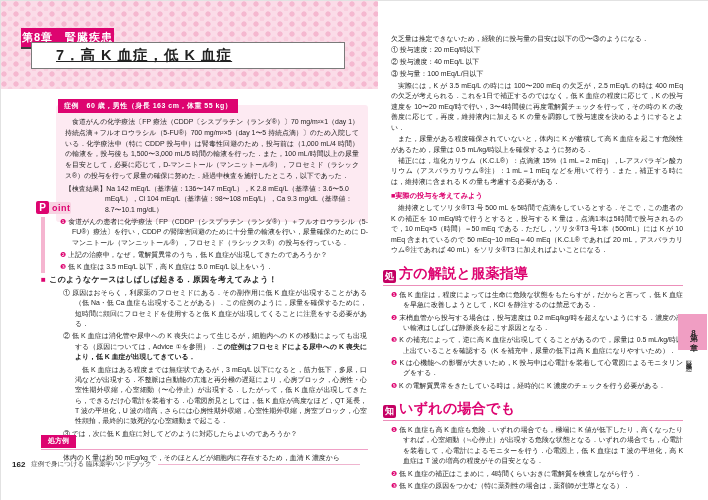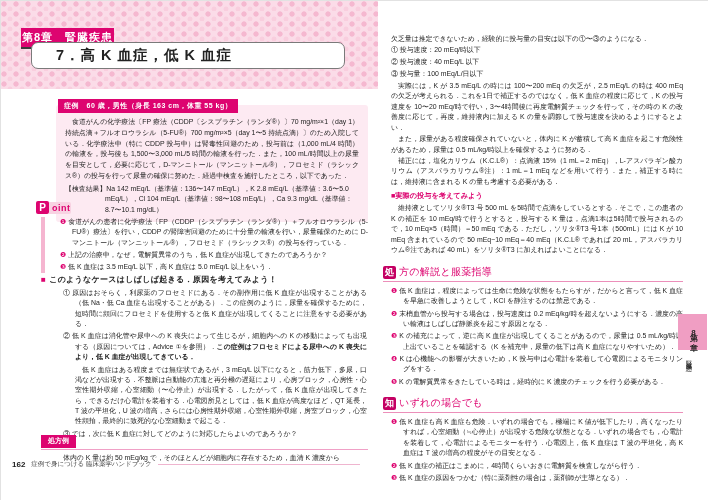--- a/index.html
+++ b/index.html
@@ -12,22 +12,22 @@
   .deco{position:absolute;left:0;top:0;width:377px;height:88px;
         background-color:var(--pattern_bg,#fbdce8);
         background-image:
           radial-gradient(circle at 3px 3px, var(--pattern_tile,#f5b8d0) 2.3px, transparent 3px),
           radial-gradient(circle at 9px 8px, #f9cede 2.1px, transparent 2.8px);
         background-size:12px 10px;}
   .chapter-wrap{position:absolute;left:20px;top:26px;width:124px;border-bottom:2px solid #3c3c3c;padding-bottom:0;}
   .chapter-label{display:inline-block;background:var(--accent,#dd0470);color:#fff;
                  font-size:11px;font-weight:bold;padding:2px 1px;letter-spacing:1px;}
   .title-box{position:absolute;left:30px;top:41px;width:314px;height:27px;background:#fff;
-             border:1.5px solid #7a7a7a;border-radius:7px;box-sizing:border-box;
-             font-size:14.5px;font-weight:bold;line-height:24px;padding-left:24px;letter-spacing:1px;}
+             border:1.5px solid #7a7a7a;border-radius:0;box-sizing:border-box;
+             font-size:14.5px;font-weight:bold;line-height:24px;padding-left:24px;letter-spacing:1px;text-decoration:underline;}
   .case-box{position:absolute;left:55px;top:104px;width:312px;background:var(--case_bg,#fdeaf2);
             border-radius:3px;box-sizing:border-box;padding:10px 9px 6px 9px;}
   .case-label{position:absolute;top:-6px;left:2px;background:var(--accent,#dd0470);color:#fff;
               font-size:7px;font-weight:bold;padding:2px 6px;letter-spacing:.5px;}
   .case-body{margin:2px 0 0 0;font-size:6.9px;line-height:1.56;text-indent:1em;text-align:justify;}
   .case-results{margin:2px 0 0 0;font-size:6.9px;line-height:1.56;padding-left:40px;text-indent:-40px;}
   .point{position:absolute;left:35px;top:200px;width:332px;}
   .p-head{display:flex;align-items:center;}
   .p-sq{width:13px;height:13px;background:var(--accent,#dd0470);color:#fff;font-size:10px;font-weight:bold;
         display:flex;align-items:center;justify-content:center;border-radius:2px;}
@@ -55,21 +55,21 @@
   .rcol{position:absolute;left:13px;top:33px;width:292px;}
   .rp{margin:0 0 1px 0;font-size:6.9px;line-height:1.52;text-align:justify;}
   .rp.ind{text-indent:1em;}
   .dose{margin:1px 0;font-size:6.9px;line-height:1.55;}
   .subhead{color:var(--accent,#dd0470);font-weight:bold;font-size:7.2px;margin:4px 0 2px 0;}
   .sec{margin-top:9px;}
   .sec-head{display:flex;align-items:flex-end;gap:3px;border-bottom:1.6px solid #ec8fba;
             padding-bottom:2px;margin-bottom:4px;margin-left:-8px;}
   .badge{width:13px;height:13px;background:#c40063;color:#fff;font-size:9px;font-weight:bold;
          display:flex;align-items:center;justify-content:center;border-radius:2px;}
-  .sec-title{color:var(--accent,#dd0470);font-size:10px;font-weight:normal;letter-spacing:.3px;}
+  .sec-title{color:var(--accent,#dd0470);font-size:14px;font-weight:bold;letter-spacing:.3px;}
   .side-tab{position:absolute;left:300px;top:313px;width:29px;height:36px;background:var(--tab_bg,#f09ec3);
             display:flex;align-items:center;justify-content:center;
             writing-mode:vertical-rl;text-orientation:upright;font-size:8px;font-weight:bold;color:#222;}
   .side-tab-label{position:absolute;left:306px;top:354px;writing-mode:vertical-rl;text-orientation:upright;
                   font-size:6.5px;color:#222;letter-spacing:1.5px;}
 </style>
 </head>
 <body>
 
 <div class="canvas">

